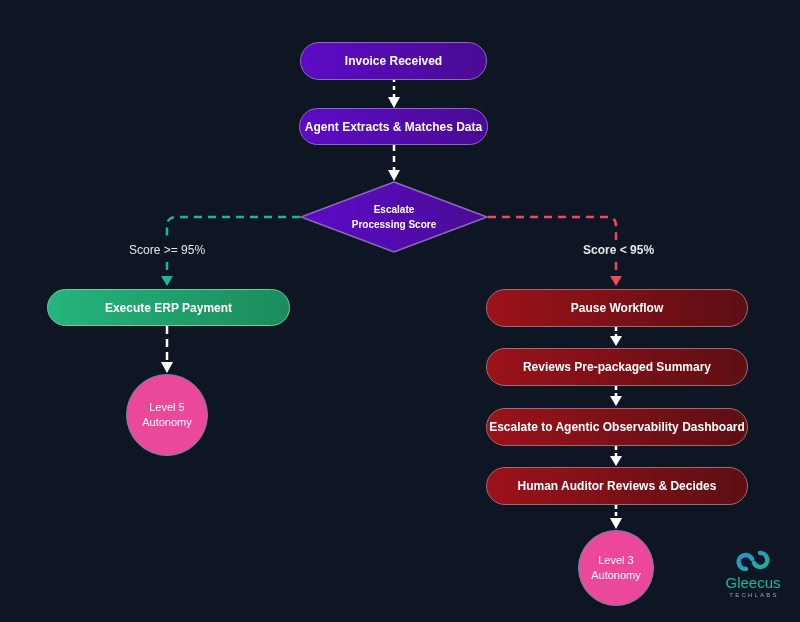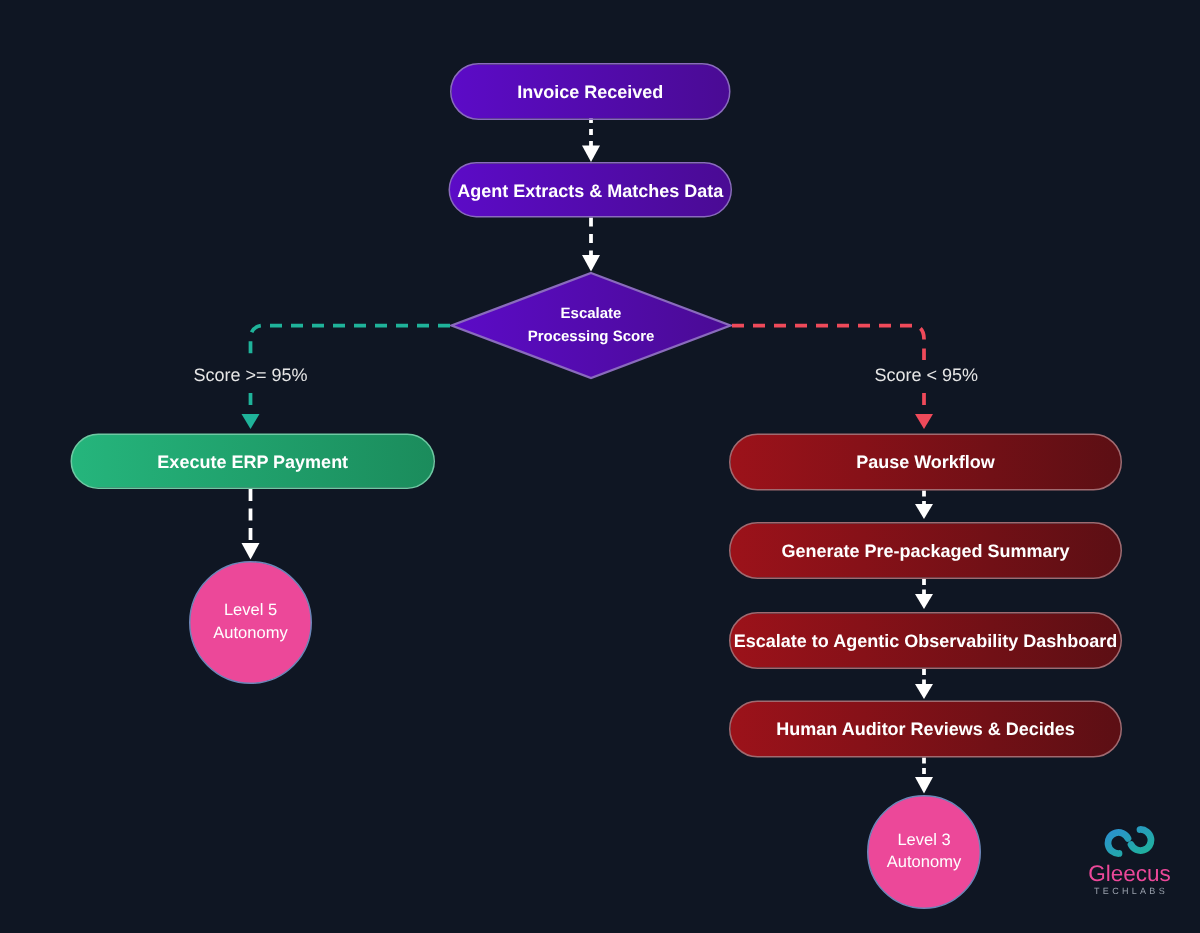--- a/index.html
+++ b/index.html
@@ -47,21 +47,21 @@
     display: flex; flex-direction: column; align-items: center; justify-content: center;
     font-size: 10px; color: #ffffff; line-height: 15px; font-weight: bold;
   }
   .cond-label {
     position: absolute; font-size: 12px; color: #e6e6e6; white-space: nowrap;
   }
   .logo {
     position: absolute; left: 722px; top: 550px; width: 62px;
     display: flex; flex-direction: column; align-items: center;
   }
-  .logo-name { font-size: 15px; color: #ec4899; line-height: 17px; margin-top: 2px; }
+  .logo-name { font-size: 15px; color: #14b8a6; line-height: 17px; margin-top: 2px; }
   .logo-sub { font-size: 6px; color: #9aa1ad; letter-spacing: 2.2px; line-height: 8px; margin-left: 2px; }
 </style>
 </head>
 <body>
 
 <div class="title">
 </div>
 
 <svg class="links" width="800" height="622">
   <defs>
@@ -112,37 +112,37 @@
 <div class="node purple" style="left:299px; top:108px; width:189px; height:37px;">
   <span>Agent Extracts &amp; Matches Data</span>
 </div>
 
 <div class="diamond-text">
   <div>Escalate</div>
   <div>Processing Score</div>
 </div>
 
 <div class="cond-label" style="left:129px; top:243px;">Score &gt;= 95%</div>
-<div class="cond-label" style="left:583px; top:243px;">Score &lt; 95%</div>
+<div class="cond-label" style="left:583px; top:243px;font-weight:bold;">Score &lt; 95%</div>
 
 <div class="node green" style="left:47px; top:289px; width:243px; height:37px;">
   <span>Execute ERP Payment</span>
 </div>
 
 <div class="circle" style="left:126px; top:374px;">
   <div>Level 5</div>
   <div>Autonomy</div>
 </div>
 
 <div class="node red" style="left:486px; top:289px; width:262px; height:38px;">
   <span>Pause Workflow</span>
 </div>
 
 <div class="node red" style="left:486px; top:348px; width:262px; height:38px;">
-  <span>Generate Pre-packaged Summary</span>
+  <span>Reviews Pre-packaged Summary</span>
 </div>
 
 <div class="node red" style="left:486px; top:408px; width:262px; height:38px;">
   <span>Escalate to Agentic Observability Dashboard</span>
 </div>
 
 <div class="node red" style="left:486px; top:467px; width:262px; height:38px;">
   <span>Human Auditor Reviews &amp; Decides</span>
 </div>
 

